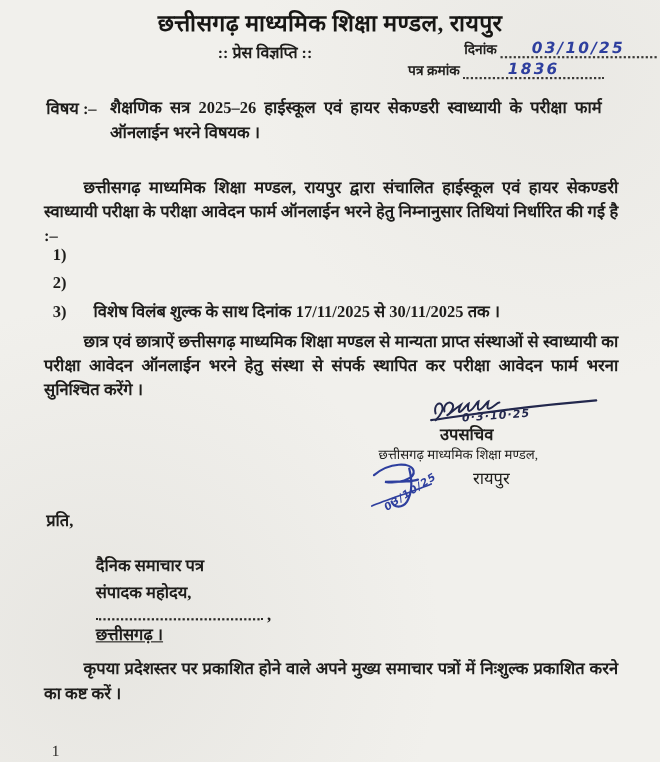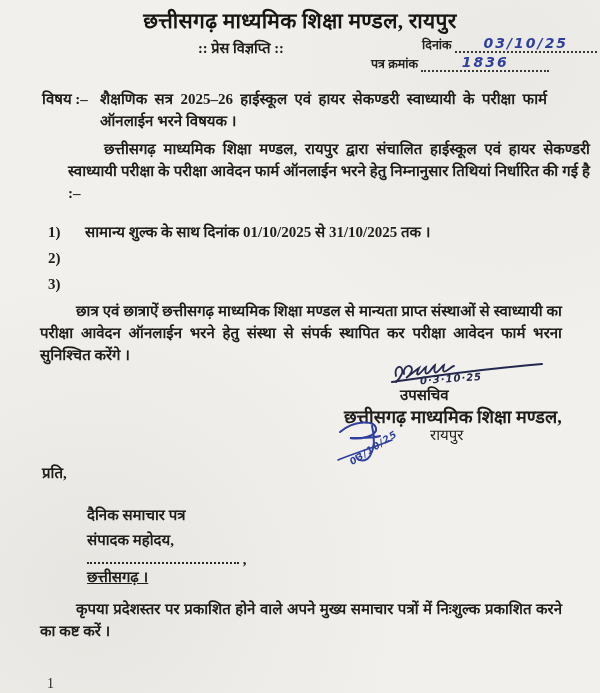--- a/index.html
+++ b/index.html
@@ -68,21 +68,21 @@
     text-align: justify;
   }
 
   .para {
     left: 40px; width: 522px;
     font-size: 15px; font-weight: 700;
     line-height: 22px;
     text-align: justify;
     text-indent: 36px;
   }
-  .para1 { top: 138px; margin-left: 28px; }
+  .para1 { top: 160px; }
   .para2 { top: 300px; }
 
   .fee-list { left: 48px; top: 222px; width: 514px; }
   .fee-row { display: flex; margin-bottom: 5px; font-size: 15px; font-weight: 700; line-height: 21px; }
   .fee-num { width: 37px; flex: none; }
 
   .sig-block { left: 330px; top: 360px; width: 240px; }
   .sig1-svg { position: absolute; left: 60px; top: 0; }
   .sig1-date {
     position: absolute; left: 90px; top: 13px;
@@ -91,21 +91,21 @@
     font-size: 10px; letter-spacing: 1px;
     color: #23284d;
     transform: rotate(-4deg);
   }
   .sig-designation {
     position: absolute; left: 70px; top: 24px;
     font-size: 15px; font-weight: 700;
   }
   .sig-org {
     position: absolute; left: 14px; top: 44px;
-    font-size: 18px; font-weight: 700;
+    font-size: 12px; font-weight: 400;
   }
   .sig2-svg { position: absolute; left: 0px; top: 58px; }
   .sig2-date {
     position: absolute; left: 16px; top: 82px;
     font-family: "DejaVu Sans", sans-serif;
     font-style: italic; font-weight: 700;
     font-size: 9.5px; letter-spacing: 1px;
     color: #2e3f9e;
     transform: rotate(-33deg);
   }
@@ -149,27 +149,27 @@
   <div class="abs subject-block">
     <span class="subject-label">विषय :–</span>
     <div class="subject-text">शैक्षणिक सत्र 2025–26 हाईस्कूल एवं हायर सेकण्डरी स्वाध्यायी के परीक्षा फार्म ऑनलाईन भरने विषयक ।</div>
   </div>
 
   <div class="abs para para1">छत्तीसगढ़ माध्यमिक शिक्षा मण्डल, रायपुर द्वारा संचालित हाईस्कूल एवं हायर सेकण्डरी स्वाध्यायी परीक्षा के परीक्षा आवेदन फार्म ऑनलाईन भरने हेतु निम्नानुसार तिथियां निर्धारित की गई है :–</div>
 
   <div class="abs fee-list">
     <div class="fee-row">
       <span class="fee-num">1)</span>
-      <span>सामान्य शुल्क के साथ दिनांक 01/10/2025 से 31/10/2025 तक  ।</span>
     </div>
     <div class="fee-row">
       <span class="fee-num">2)</span>
     </div>
     <div class="fee-row">
       <span class="fee-num">3)</span>
+      <span>विशेष विलंब शुल्क के साथ दिनांक 17/11/2025 से 30/11/2025 तक  ।</span>
     </div>
   </div>
 
   <div class="abs para para2">छात्र एवं छात्राऐं छत्तीसगढ़ माध्यमिक शिक्षा मण्डल से मान्यता प्राप्त संस्थाओं से स्वाध्यायी का परीक्षा आवेदन ऑनलाईन भरने हेतु संस्था से संपर्क स्थापित कर परीक्षा आवेदन फार्म भरना सुनिश्चित करेंगे  ।</div>
 
   <div class="abs sig-block">
     <svg class="sig1-svg" width="160" height="26" viewBox="0 0 160 26">
       <path d="M6,16 C4,8 10,4 12,9 C14,14 8,20 6,22 M14,14 C13,8 18,4 21,7 C24,10 19,16 16,18 C20,15 26,10 29,8 C27,12 26,16 29,14 C32,12 34,8 36,7 C35,11 35,15 38,13 C41,11 43,6 45,5 C44,10 44,14 47,12 C50,10 52,6 54,5 C53,9 52,13 56,11 C60,9 62,6 64,6" fill="none" stroke="#23284d" stroke-width="1.8" stroke-linecap="round"></path>
       <path d="M2,22 C30,18 80,10 152,4" fill="none" stroke="#23284d" stroke-width="2" stroke-linecap="round"></path>
     </svg>

